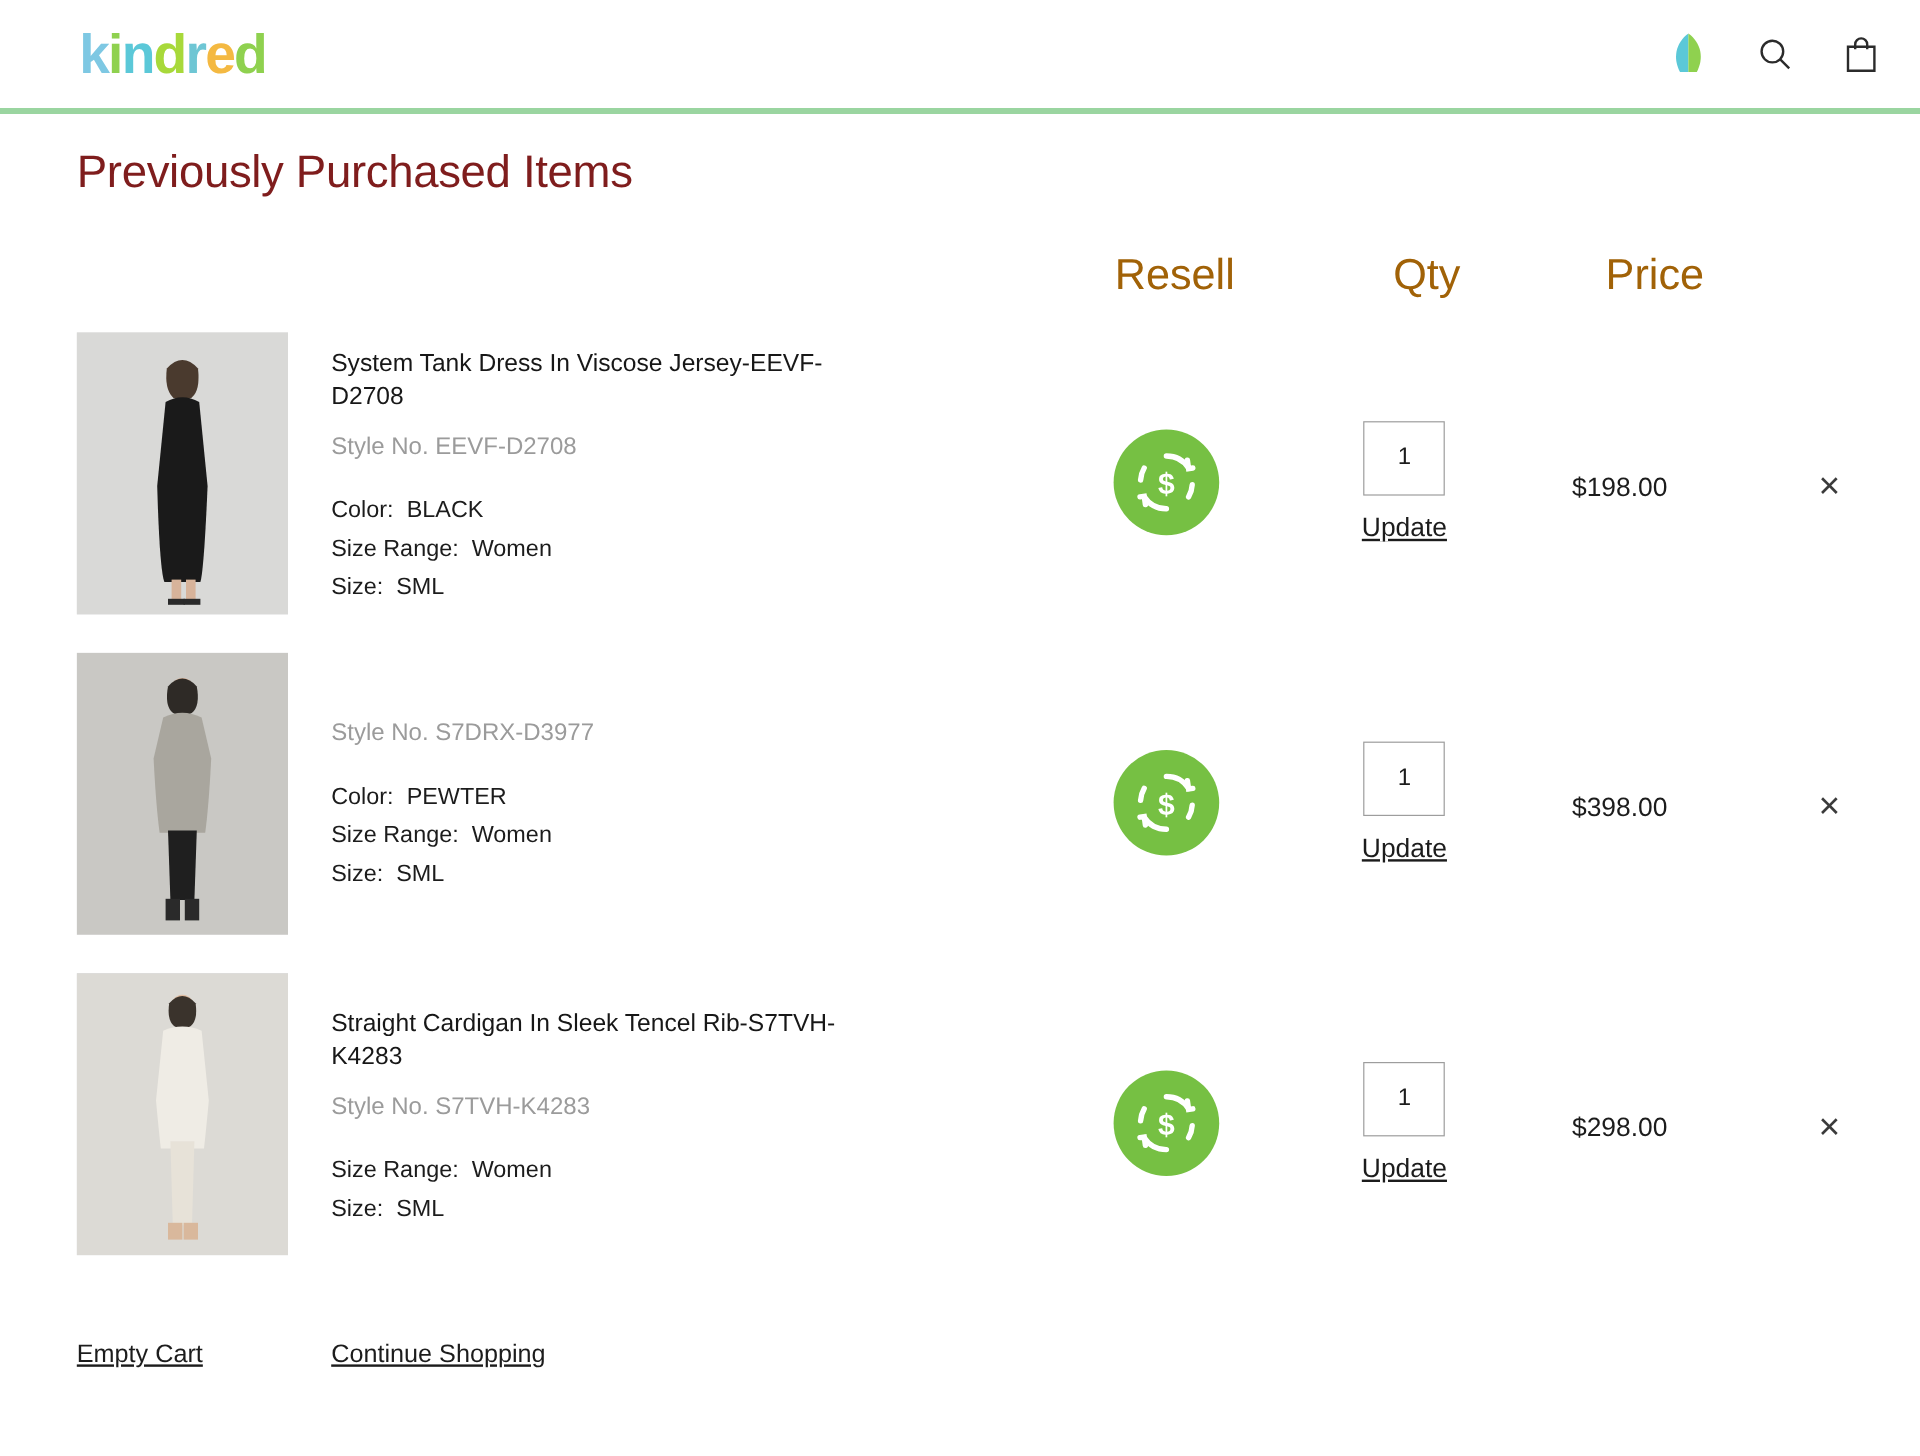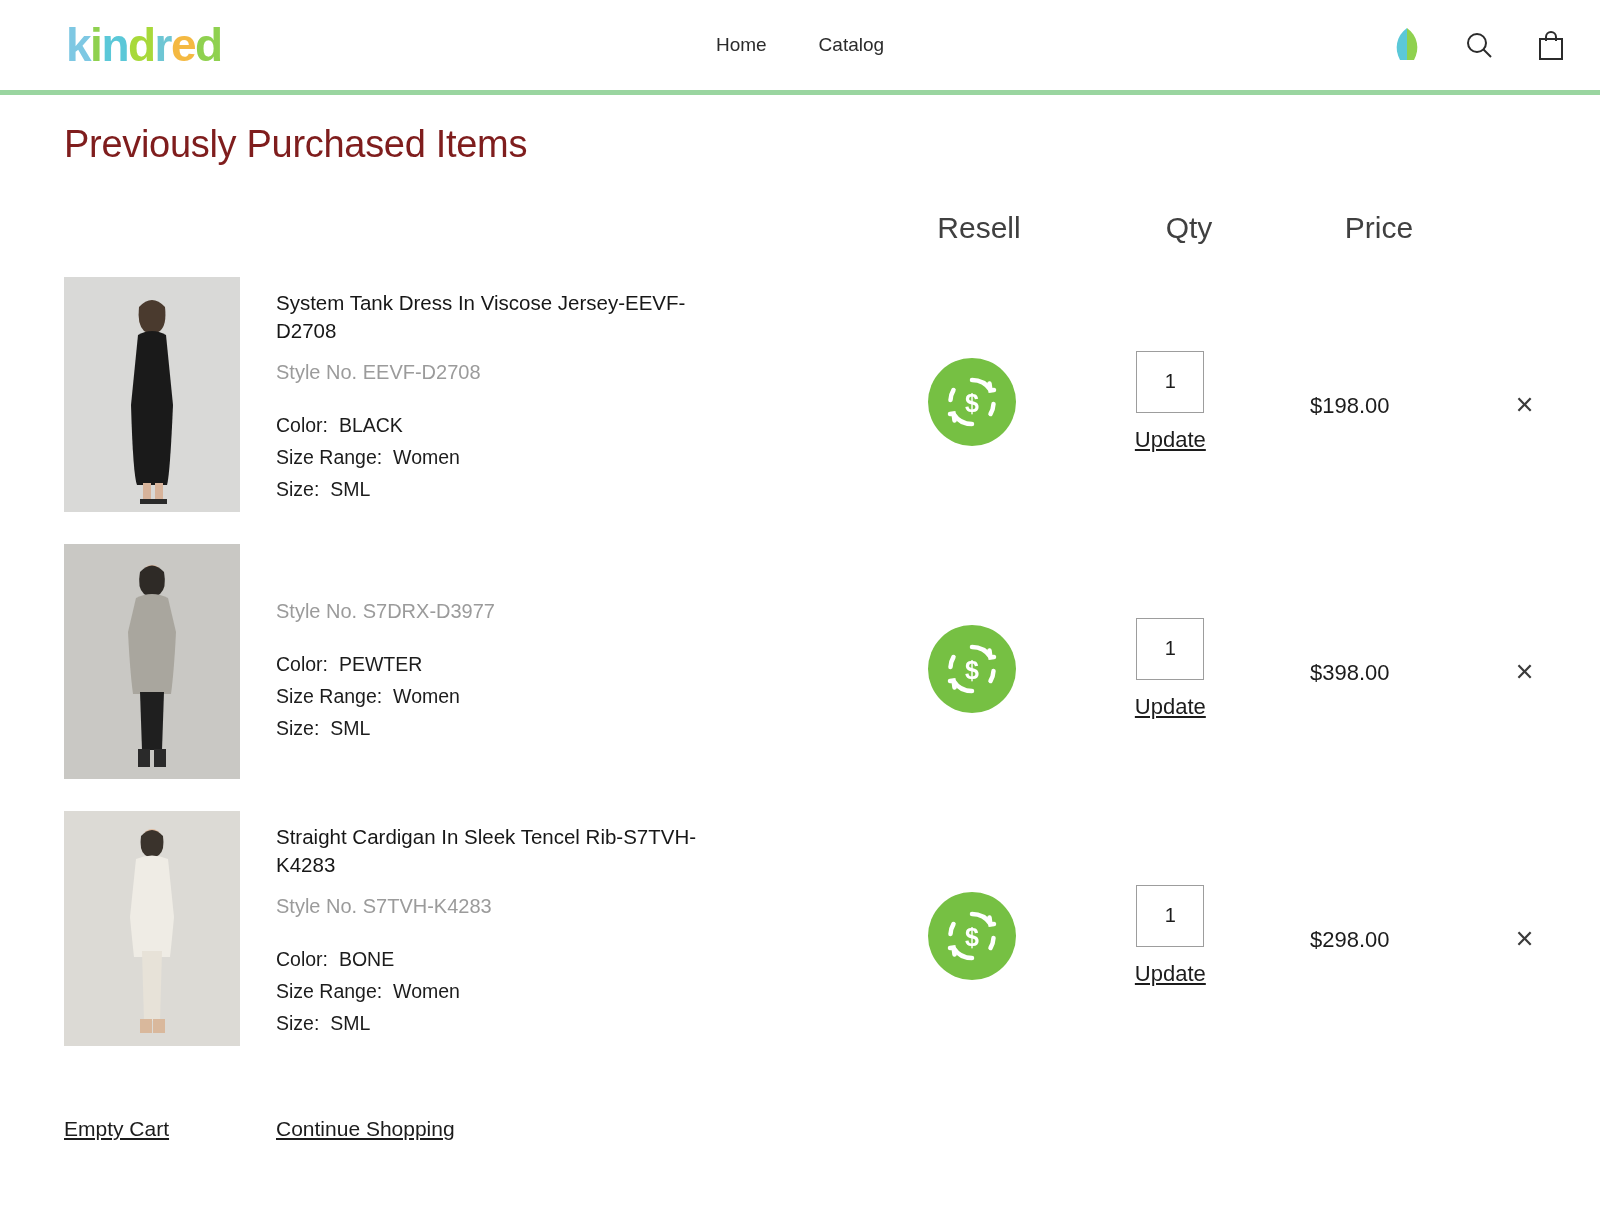--- a/index.html
+++ b/index.html
@@ -77,23 +77,23 @@
     font-weight: 400;
     color: #7f1d1d;
     margin: 28px 0 0 64px;
     letter-spacing: -0.3px;
   }
 
   
   .cart { margin-top: 40px; }
   .col-headers {
     display: flex;
-    align-items: center;
-    font-size: 30px;
-    color: #404040;
+    align-items: flex-end;
+    font-size: 36px;
+    color: #a16207;
     height: 44px;
     padding-left: 64px;
   }
   .col-resell { width: 250px; text-align: center; margin-left: 790px; }
   .col-qty    { width: 170px; text-align: center; }
   .col-price  { width: 210px; text-align: center; }
 
   .row {
     display: flex;
     align-items: center;
@@ -212,24 +212,20 @@
 </head>
 <body>
 
 <div class="page">
 
   <div class="header">
     <div class="logo">
       <span class="l1">k</span><span class="l2">i</span><span class="l3">n</span><span class="l4">d</span><span class="l5">r</span><span class="l6">e</span><span class="l7">d</span>
     </div>
 
-    <div class="nav">
-      <a href="#">Home</a>
-      <a href="#">Catalog</a>
-    </div>
 
     <div class="header-right">
       <span class="leaf-badge">
         <svg width="30" height="36" viewBox="0 0 30 36">
           <path d="M15 1 C4 9 2 22 8 33 L15 33 Z" fill="#5bc8d8"></path>
           <path d="M15 1 C26 9 28 22 22 33 L15 33 Z" fill="#8fd14f"></path>
         </svg>
       </span>
       <button class="icon-btn">
         <svg width="30" height="30" viewBox="0 0 30 30">
@@ -373,24 +369,20 @@
           <path d="M78 140 l20 0 l-2 70 l-16 0z" fill="#e7e2d8"></path>
           <rect x="76" y="208" width="12" height="14" fill="#d9b89c"></rect>
           <rect x="89" y="208" width="12" height="14" fill="#d9b89c"></rect>
         </svg>
       </div>
       <div class="info">
         <div class="prod-name">Straight Cardigan In Sleek Tencel Rib-S7TVH-K4283</div>
         <div class="style-no">Style No. S7TVH-K4283</div>
         <div class="attrs">
           <div>
-            <span>Color:</span>
-            &nbsp;<span>BONE</span>
-          </div>
-          <div>
             <span>Size Range:</span>
             &nbsp;<span>Women</span>
           </div>
           <div>
             <span>Size:</span>
             &nbsp;<span>SML</span>
           </div>
         </div>
       </div>
       <div class="resell-cell">

